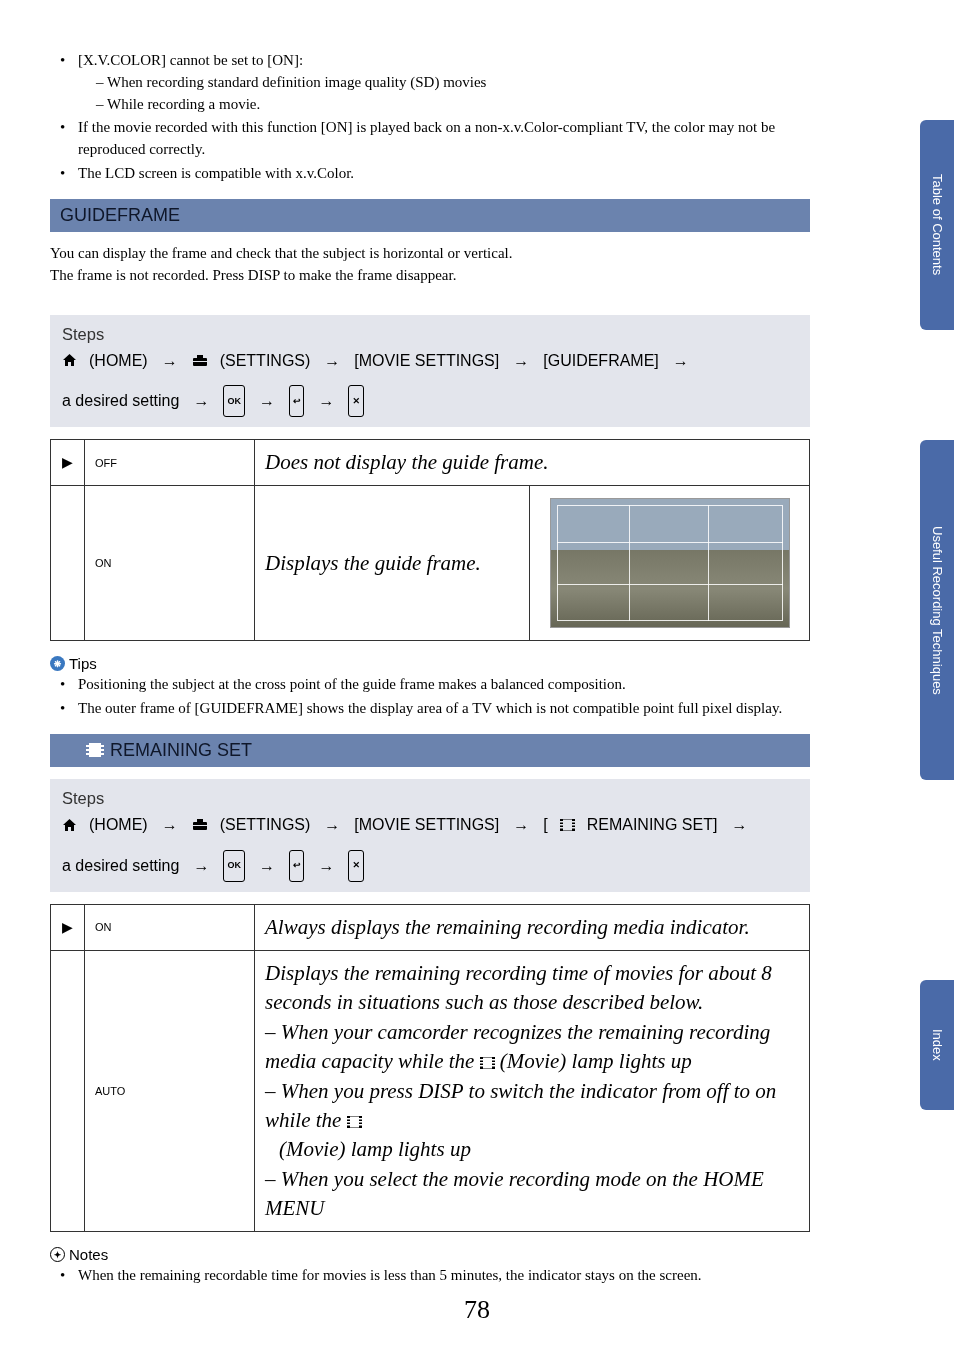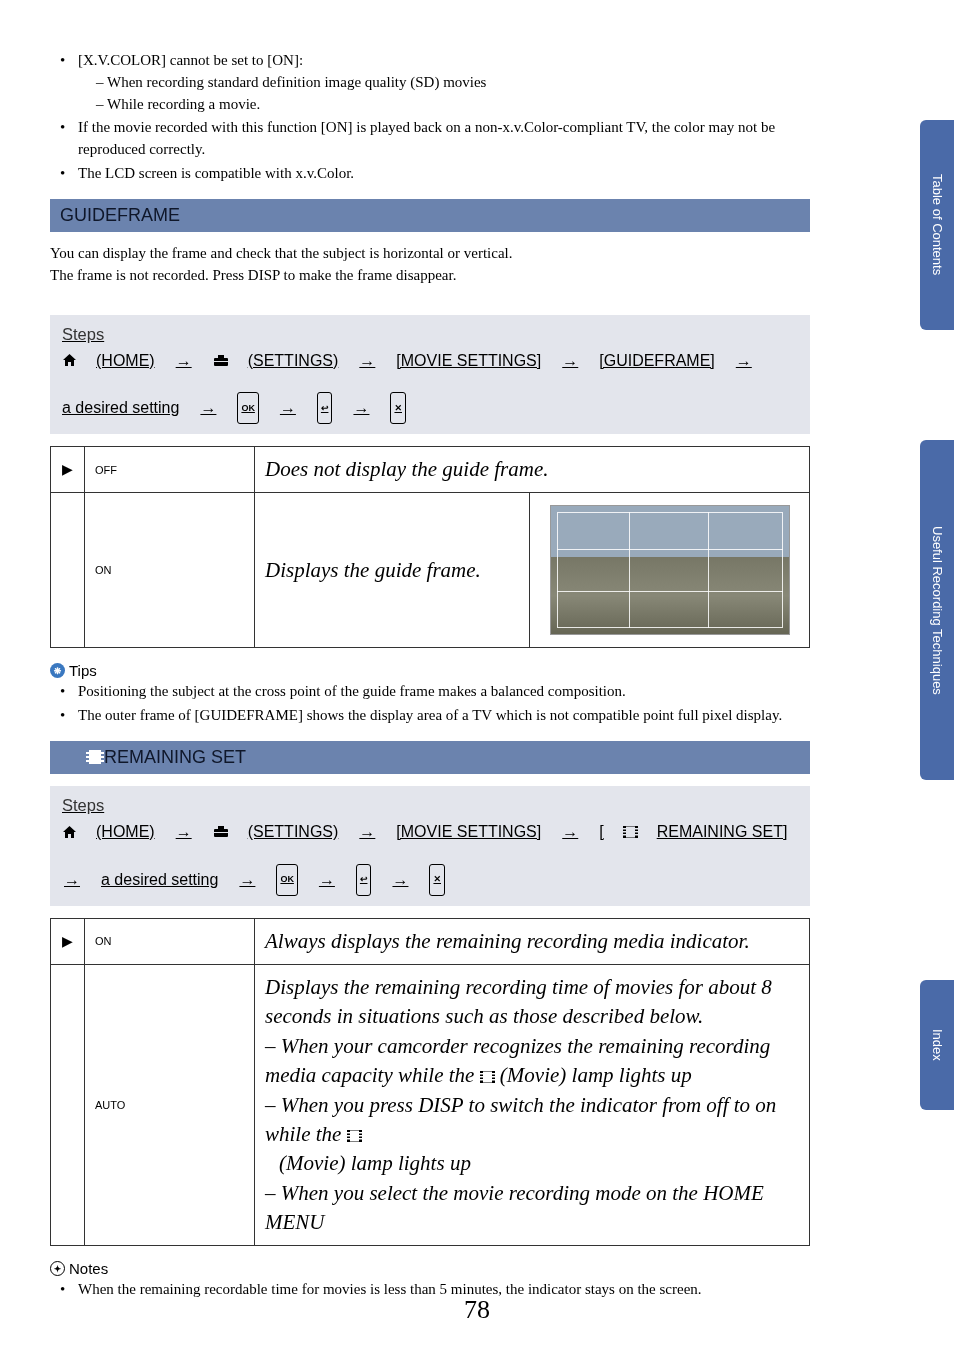--- a/index.html
+++ b/index.html
@@ -3,25 +3,25 @@
 <meta charset="utf-8">
 <style>
   * { margin: 0; padding: 0; box-sizing: border-box; }
   body { font-family: Georgia, 'Times New Roman', serif; font-size: 15px; color: #000; background: #fff; width: 954px; height: 1357px; position: relative; }
   .page-content { padding: 50px 50px 20px 50px; width: 860px; }
   ul.bullets { list-style: none; margin-left: 10px; margin-bottom: 12px; }
   ul.bullets > li { position: relative; padding-left: 18px; line-height: 1.45; margin-bottom: 2px; }
   ul.bullets > li::before { content: "•"; position: absolute; left: 0; }
   .sub-indent { margin-left: 18px; line-height: 1.45; }
   .section-bar { background: #6b83ae; color: #0f172a; padding: 6px 10px; font-size: 18px; margin: 14px 0 10px 0; font-family: Arial, sans-serif; }
-  .section-bar.with-icon { display: flex; align-items: center; gap: 0; padding-left: 36px; }
+  .section-bar.with-icon { display: flex; align-items: center; gap: 6px; padding-left: 36px; }
   .body-text { line-height: 1.5; margin-bottom: 28px; }
-  .steps-box { background: #e3e5ec; padding: 10px 12px; margin: 12px 0; font-family: Arial, sans-serif; text-decoration: underline; }
+  .steps-box { background: #e3e5ec; padding: 10px 12px; margin: 12px 0; font-family: Arial, sans-serif; }
   .steps-title { font-size: 16.5px; color: #333; margin-bottom: 4px; }
-  .steps-line { font-size: 16px; line-height: 1.6; display: flex; flex-wrap: wrap; align-items: center; gap: 19px; }
+  .steps-line { font-size: 16px; line-height: 1.6; display: flex; flex-wrap: wrap; align-items: center; gap: 12px; }
   .arrow { display: inline-block; margin: 0 2px; }
   .boxed { display: inline-flex; align-items: center; justify-content: center; border: 1.4px solid #000; border-radius: 3px; padding: 0 3px; height: 32px; font-size: 9px; font-family: Arial, sans-serif; font-weight: bold; line-height: 1; }
   table.option-table { width: 100%; border-collapse: collapse; margin: 8px 0 14px 0; }
   table.option-table td { border: 1px solid #333; padding: 8px 10px; vertical-align: middle; }
   .col-marker { width: 34px; text-align: center; font-size: 14px; }
   .col-name { width: 170px; font-family: Arial, sans-serif; font-size: 11px; }
   .col-desc { font-size: 21px; line-height: 1.4; font-style: italic; }
   .col-img { width: 280px; text-align: center; }
   .image-placeholder { width: 240px; height: 130px; background: linear-gradient(#9ab 0%, #9ab 40%, #776 40%, #887 70%, #665 100%); margin: 4px auto; border: 1px solid #999; position: relative; }
   .image-placeholder::after { content: ""; position: absolute; inset: 6px; border: 1px solid rgba(255,255,255,0.85); }

